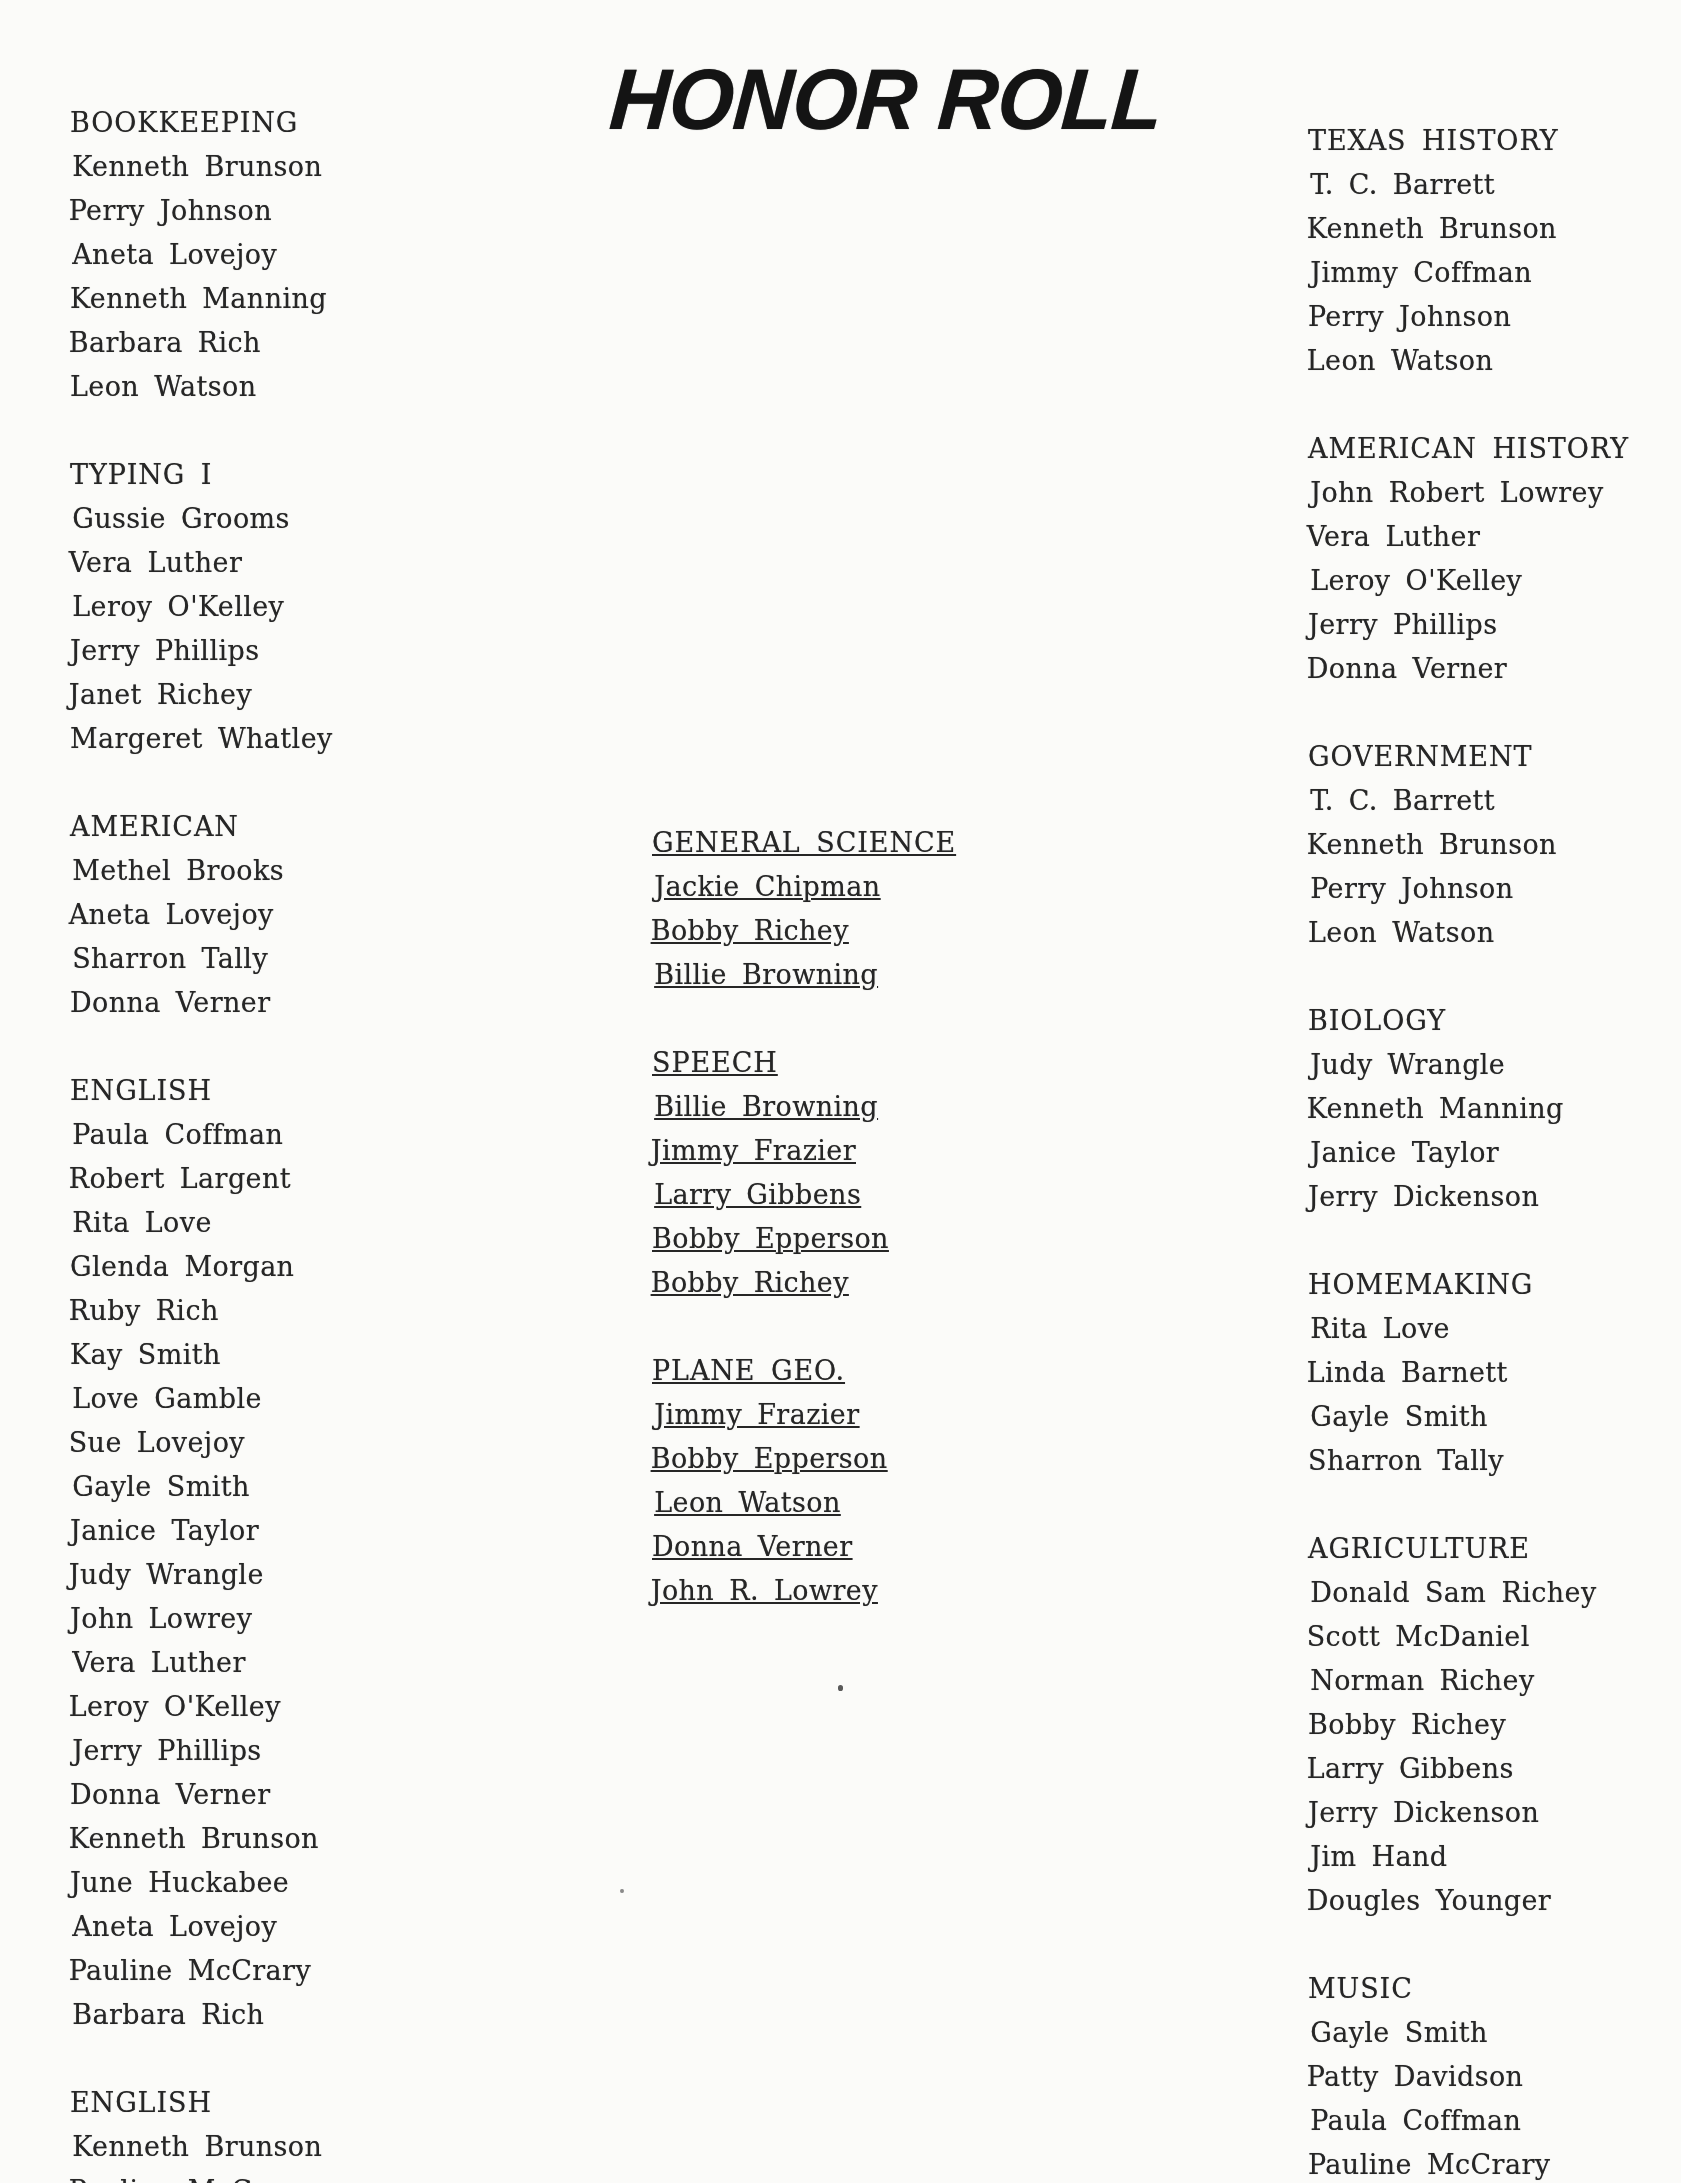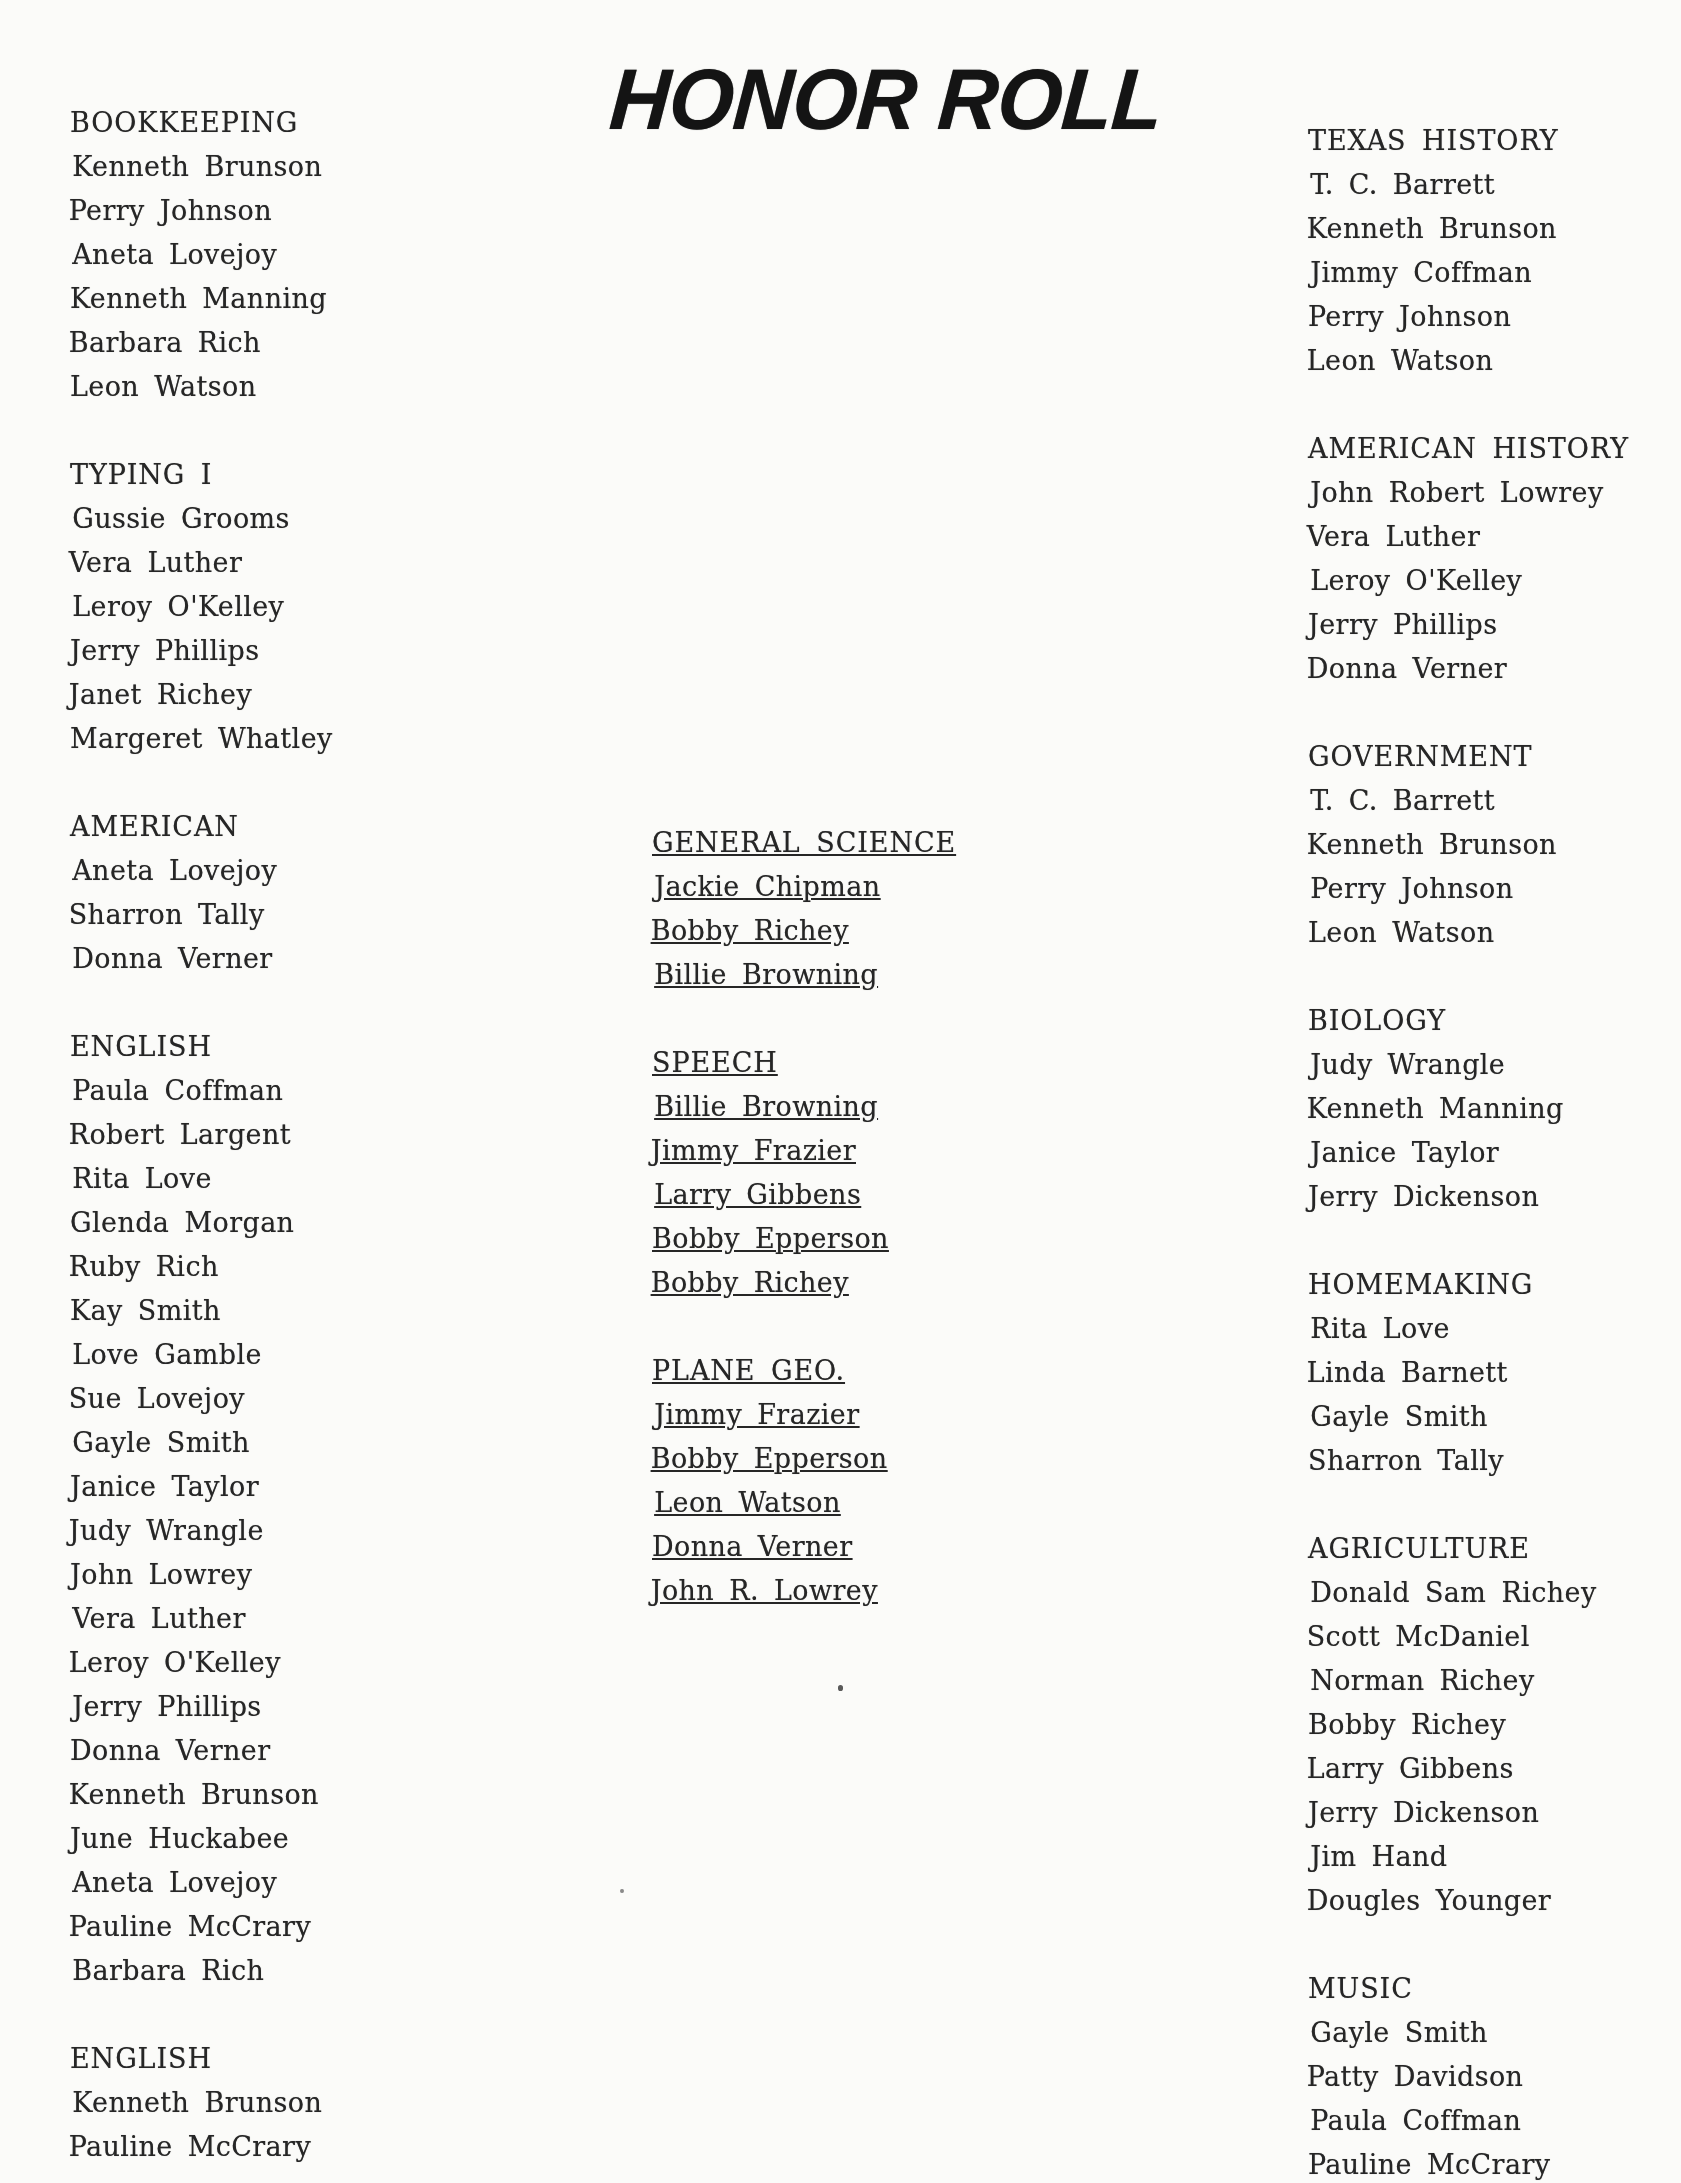--- a/index.html
+++ b/index.html
@@ -82,20 +82,21 @@
       <div class="line heading">TYPING I</div>
       <div class="line name">Gussie Grooms</div>
       <div class="line name">Vera Luther</div>
       <div class="line name">Leroy O'Kelley</div>
       <div class="line name">Jerry Phillips</div>
       <div class="line name">Janet Richey</div>
       <div class="line name">Margeret Whatley</div>
     </div>
     <div class="section">
       <div class="line heading">AMERICAN</div>
+      <div class="line name">Methel Brooks</div>
       <div class="line name">Aneta Lovejoy</div>
       <div class="line name">Sharron Tally</div>
       <div class="line name">Donna Verner</div>
     </div>
     <div class="section">
       <div class="line heading">ENGLISH</div>
       <div class="line name">Paula Coffman</div>
       <div class="line name">Robert Largent</div>
       <div class="line name">Rita Love</div>
       <div class="line name">Glenda Morgan</div>

